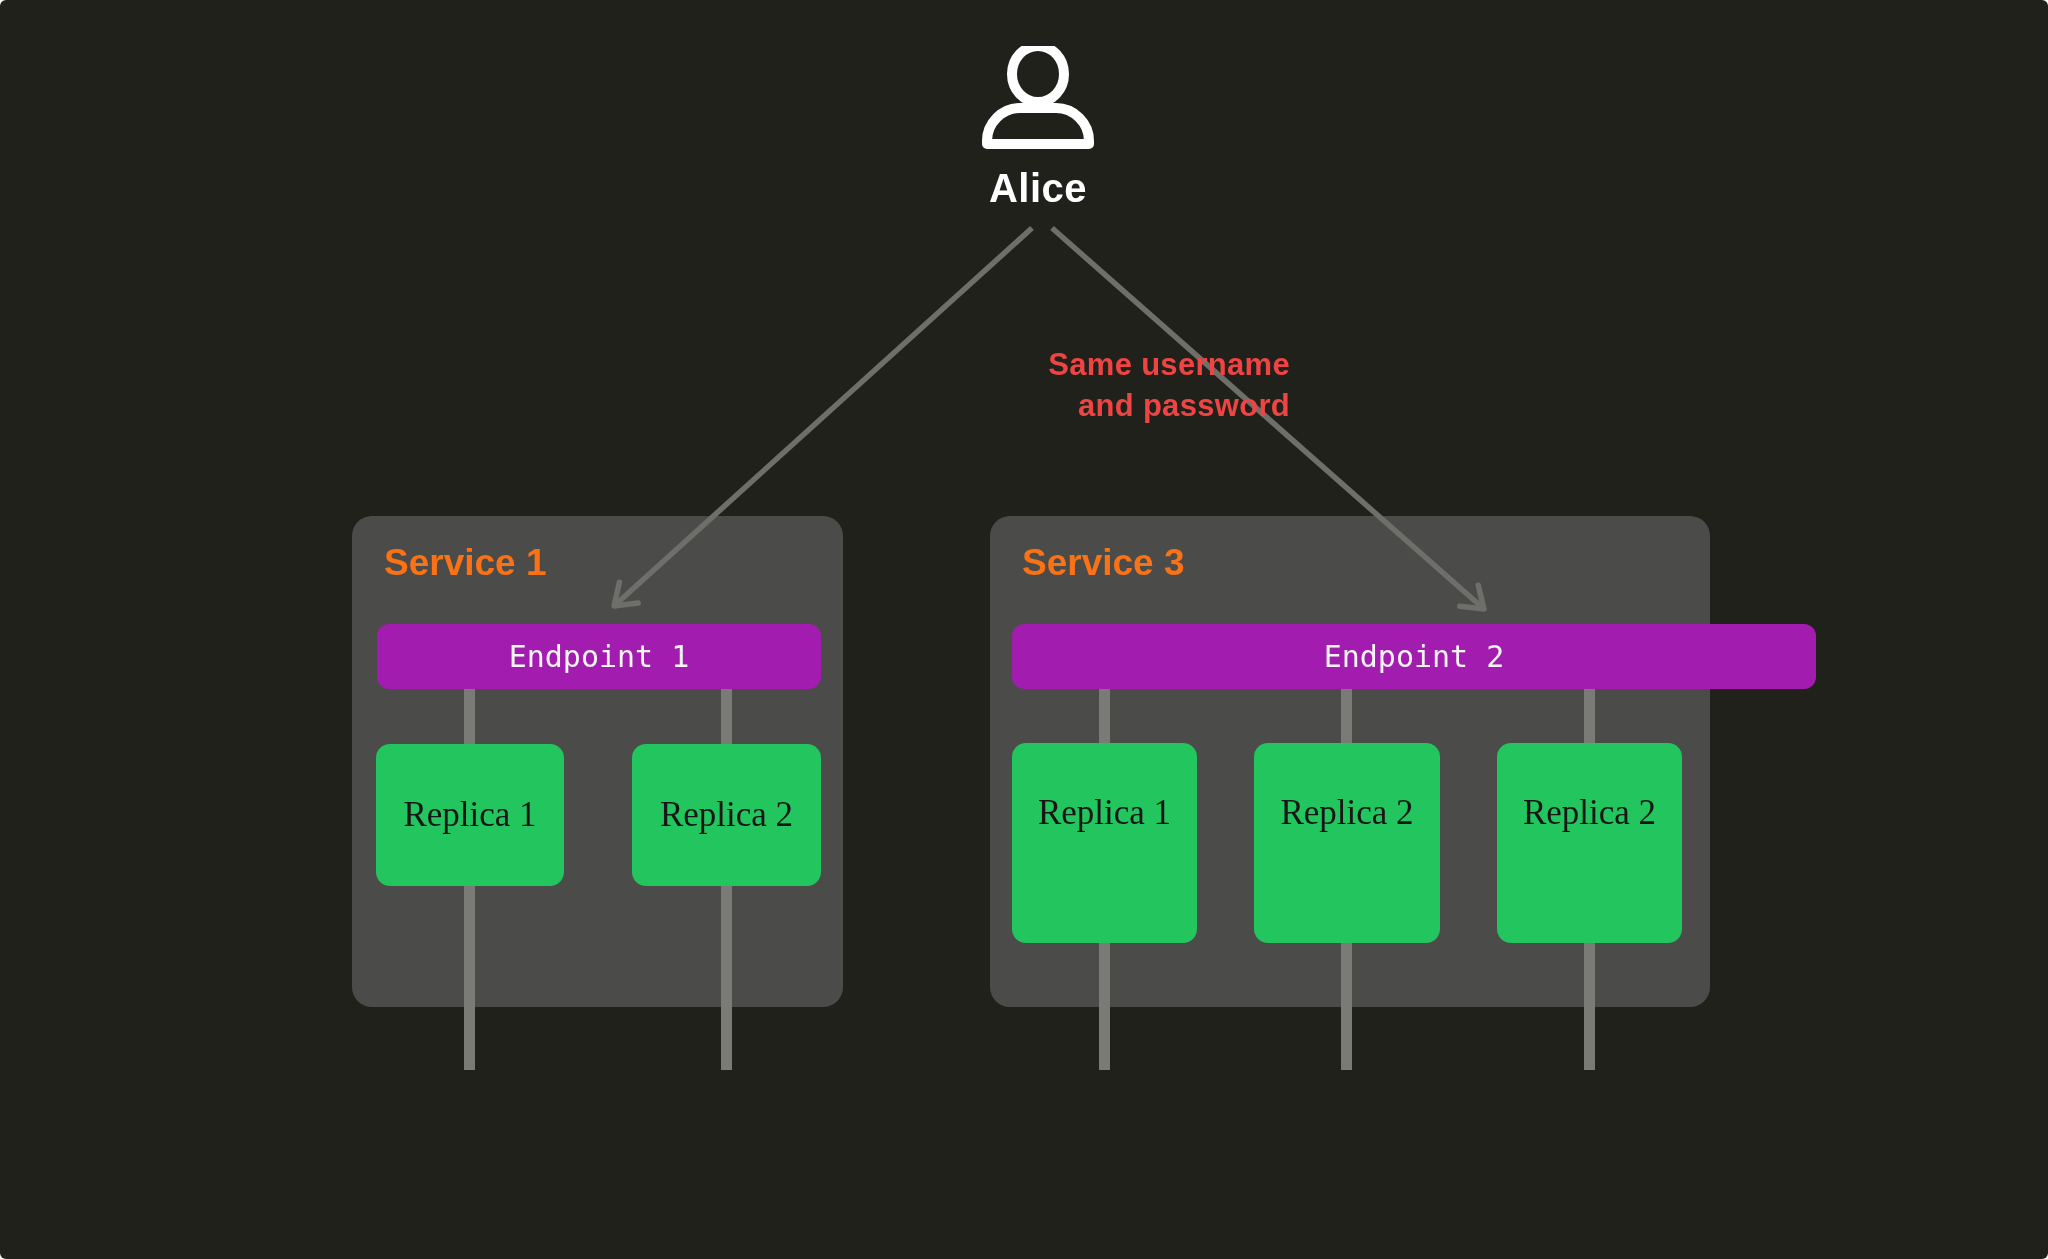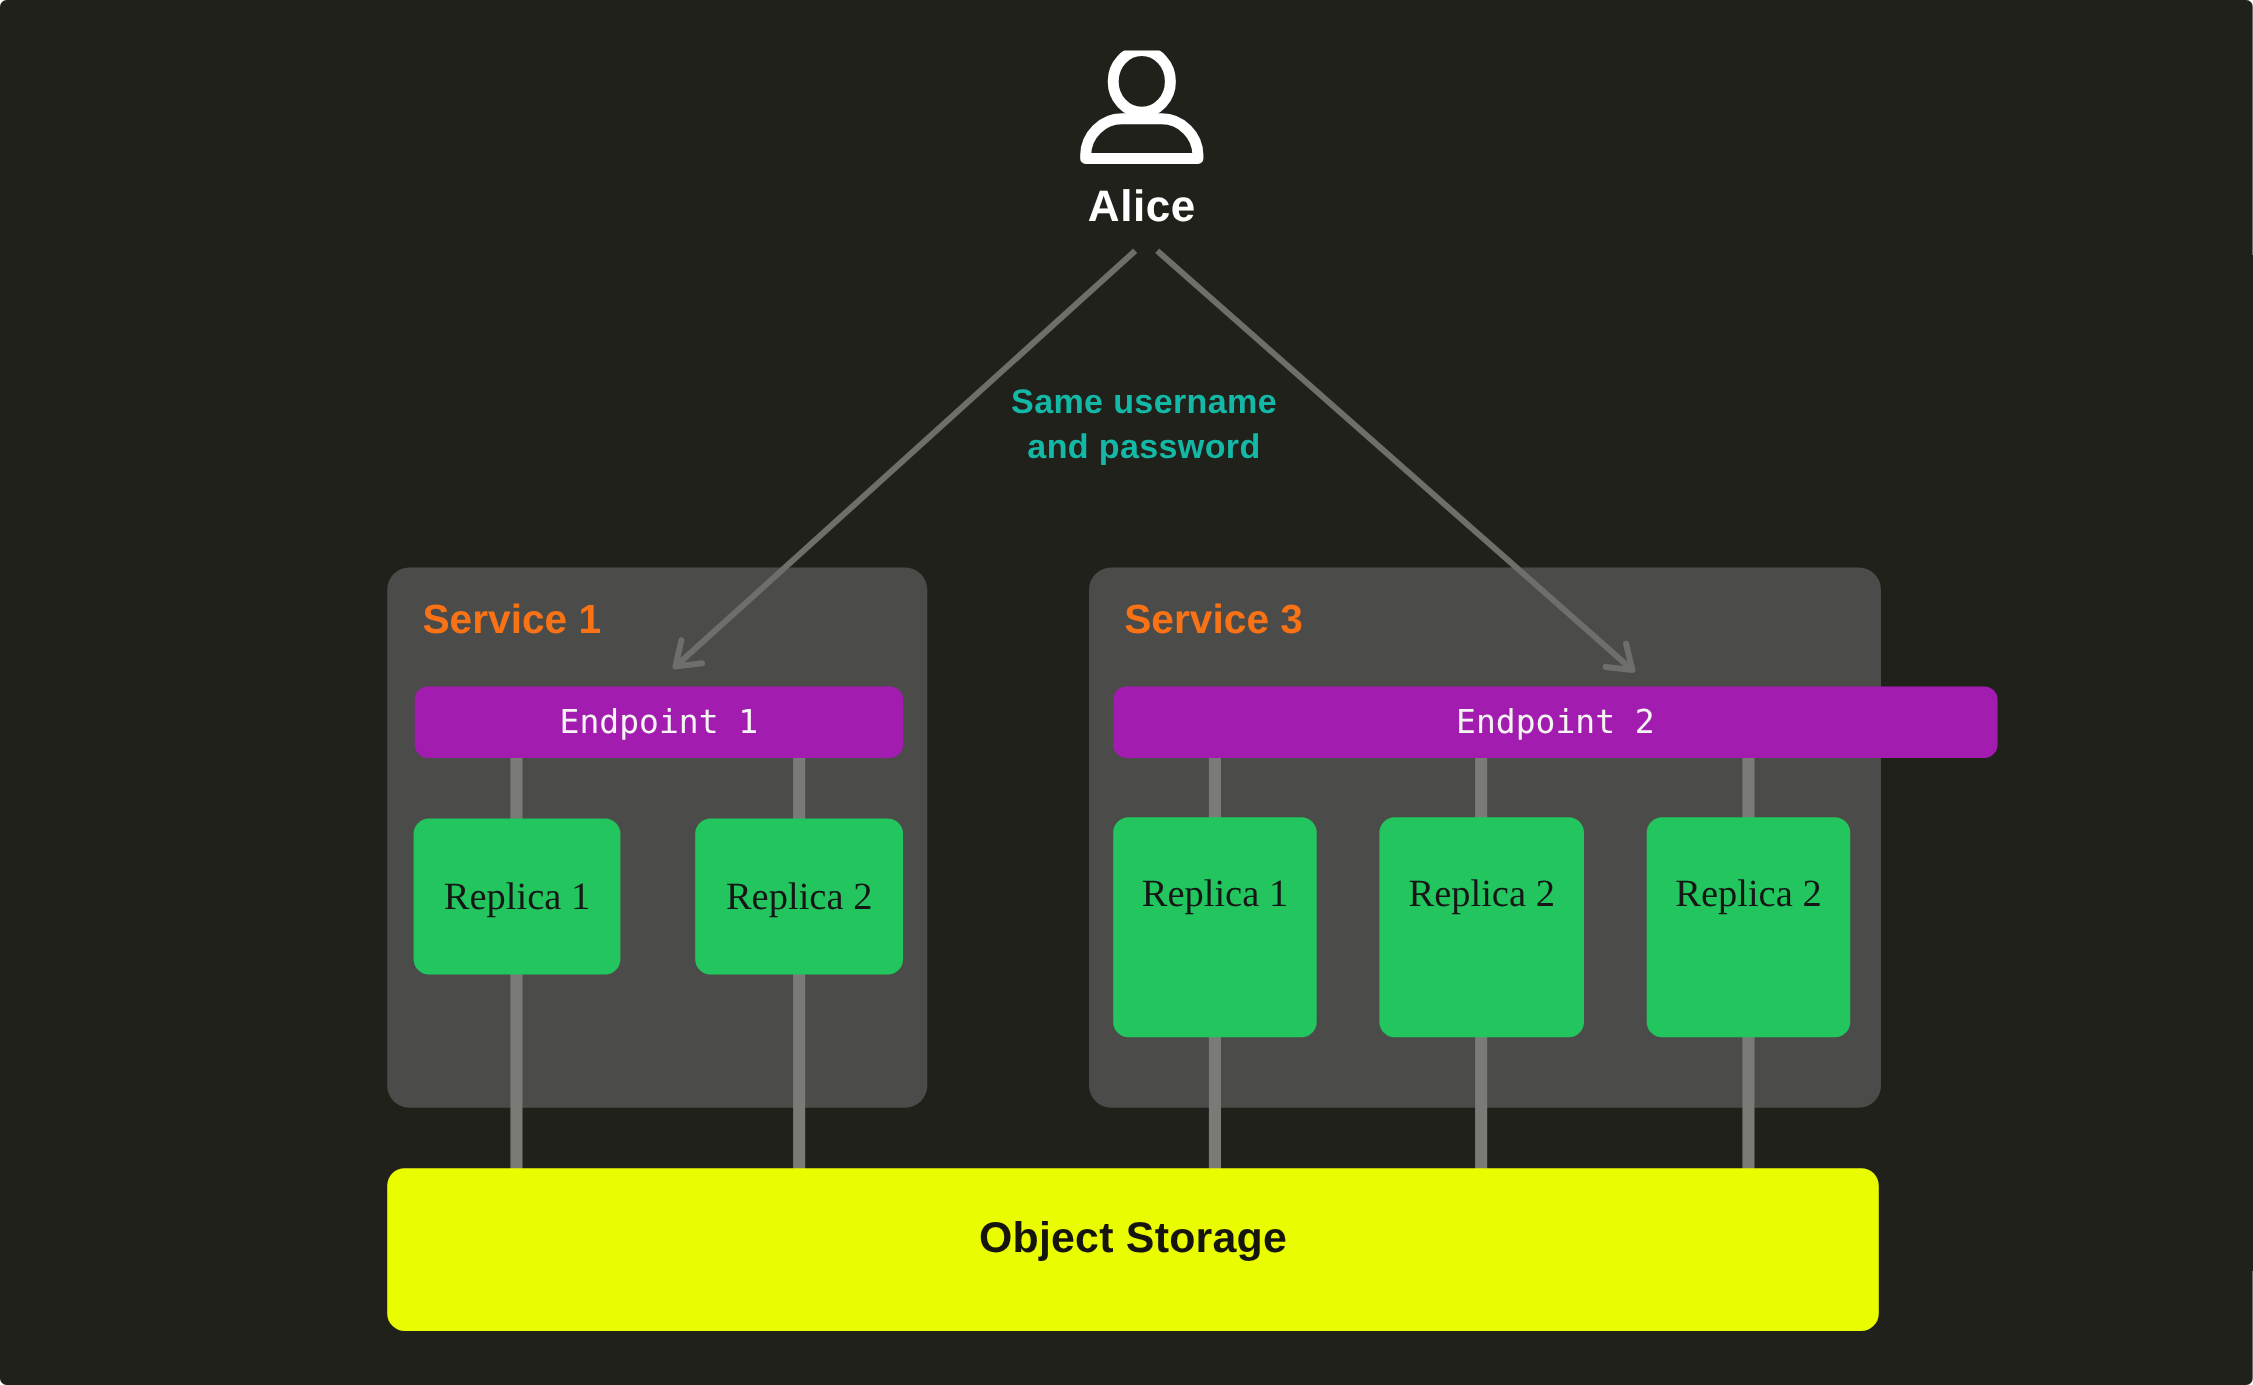--- a/index.html
+++ b/index.html
@@ -40,22 +40,22 @@
     left: 0; top: 0;
     width: 2048px; height: 1259px;
     pointer-events: none;
     z-index: 5;
   }
 
   
   .credentials-note {
     position: absolute;
     left: 790px; top: 344px; width: 500px;
-    text-align: center;
-    color: #14b8a6;
+    text-align: right;
+    color: #ef4444;
     font-size: 31px;
     font-weight: 700;
     line-height: 41px;
     letter-spacing: 0.3px;
     z-index: 6;
   }
 
   
   .service-panel {
     position: absolute;
@@ -188,18 +188,15 @@
     <div class="endpoint endpoint-1">Endpoint 1</div>
     <div class="endpoint endpoint-2">Endpoint 2</div>
 
     <div class="replica short r1a">Replica 1</div>
     <div class="replica short r1b">Replica 2</div>
 
     <div class="replica tall r2a">Replica 1</div>
     <div class="replica tall r2b">Replica 2</div>
     <div class="replica tall r2c">Replica 2</div>
 
-    <div class="storage">
-      <div class="storage-label">Object Storage</div>
-    </div>
 
   </div>
 </div>
 
 </body></html>

